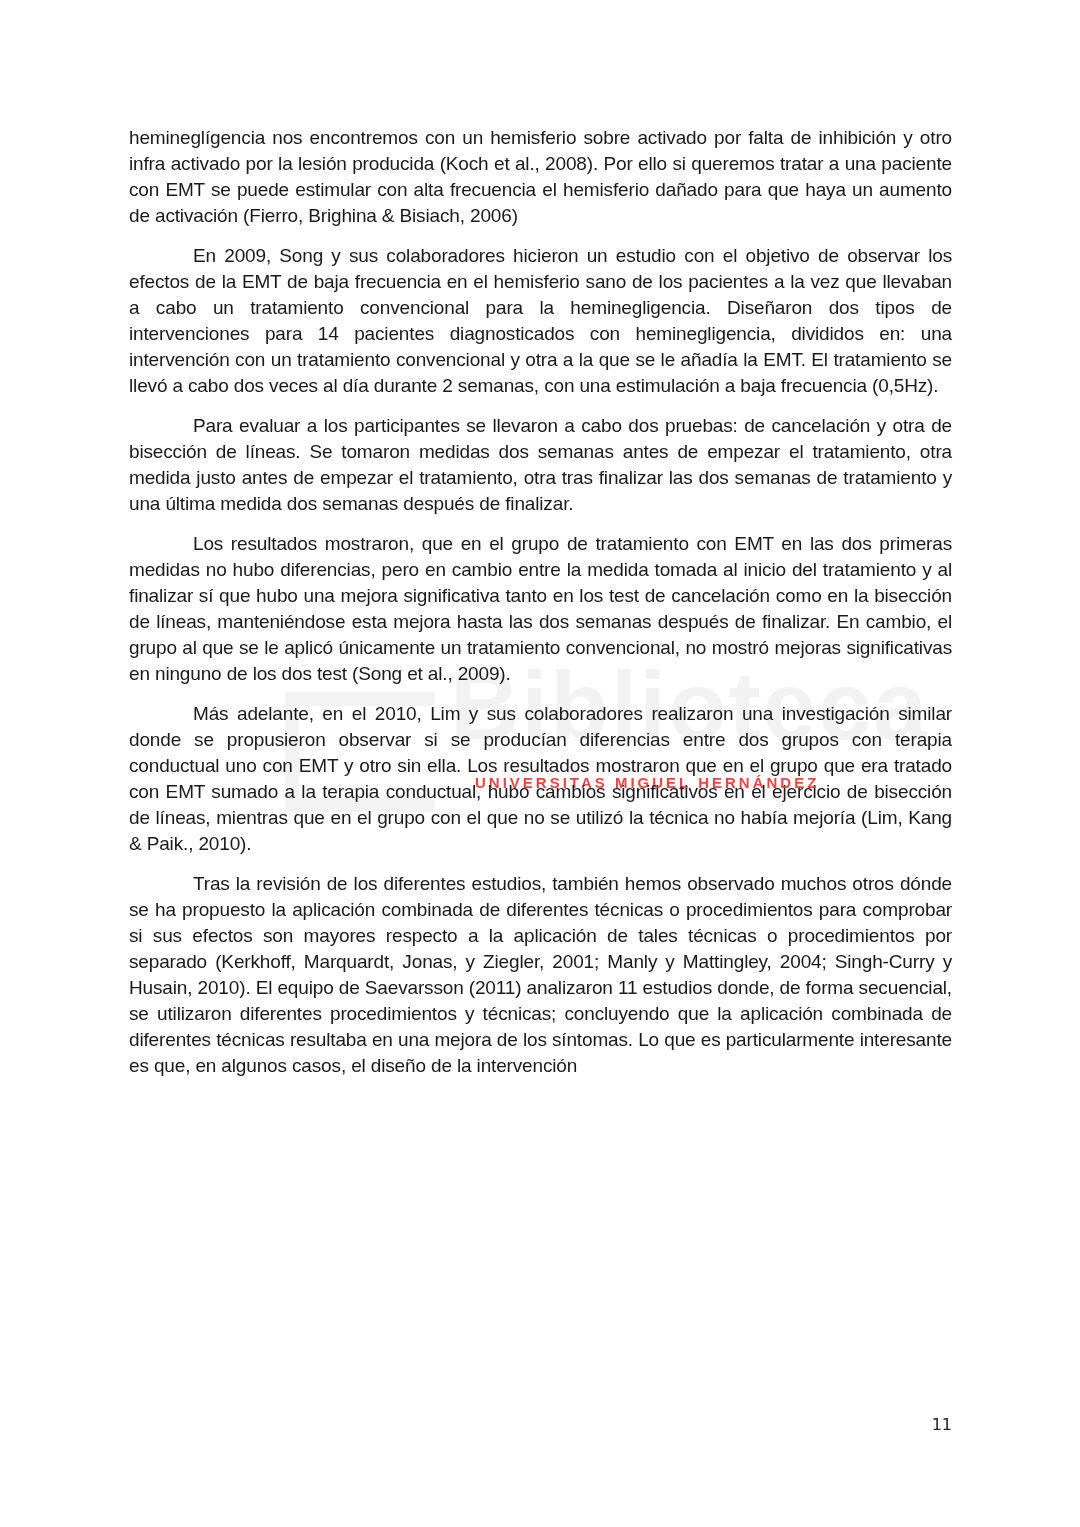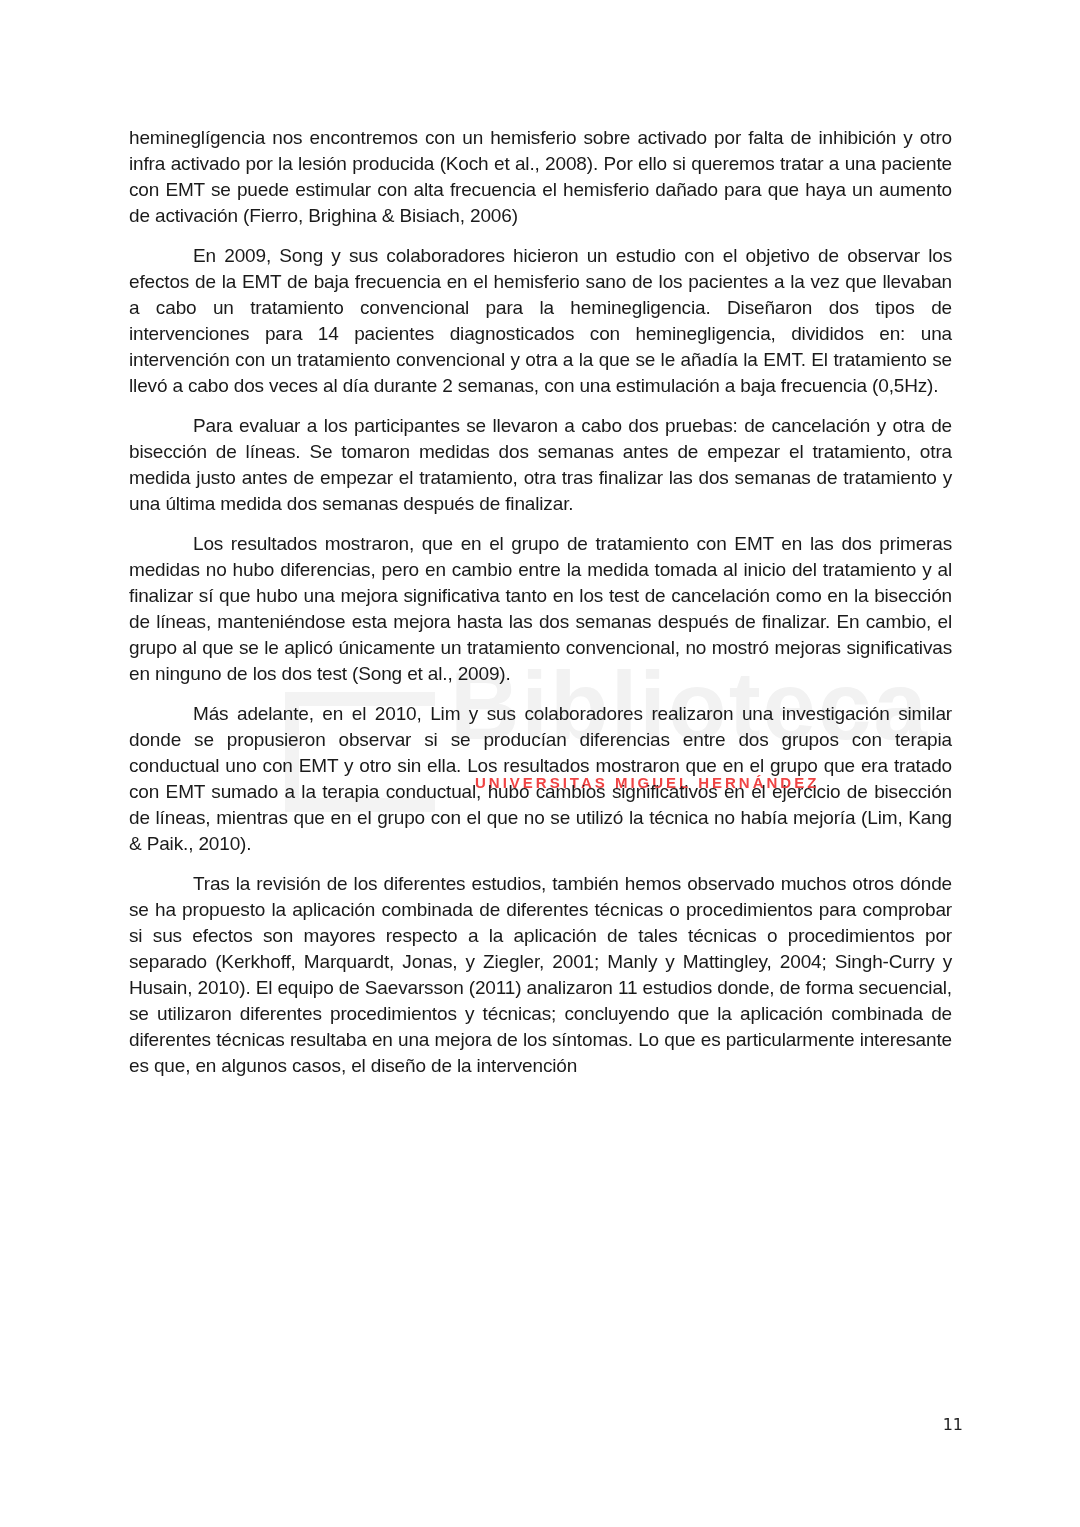--- a/index.html
+++ b/index.html
@@ -77,21 +77,20 @@
   }
   .page-number {
     position: absolute;
     left: 928px;
     top: 1415px;
     width: 24px;
     text-align: right;
     font-family: "DejaVu Sans", sans-serif;
     font-size: 16px;
     color: #222222;
-    margin-left: 11px;
   }
 </style>
 </head>
 <body>
 
 <div class="page">
 
   <div class="watermark">
     <div class="wm-frame"></div>
     <div class="wm-title">Biblioteca</div>

